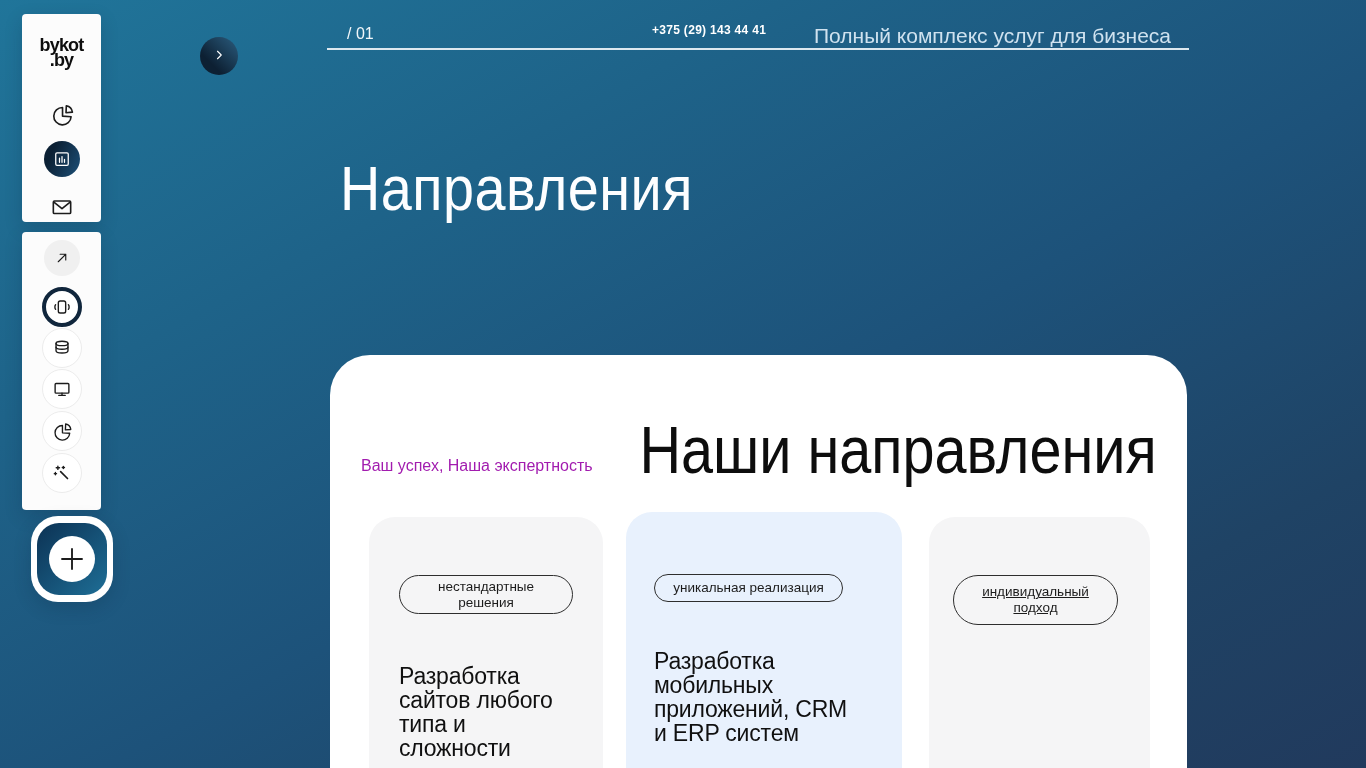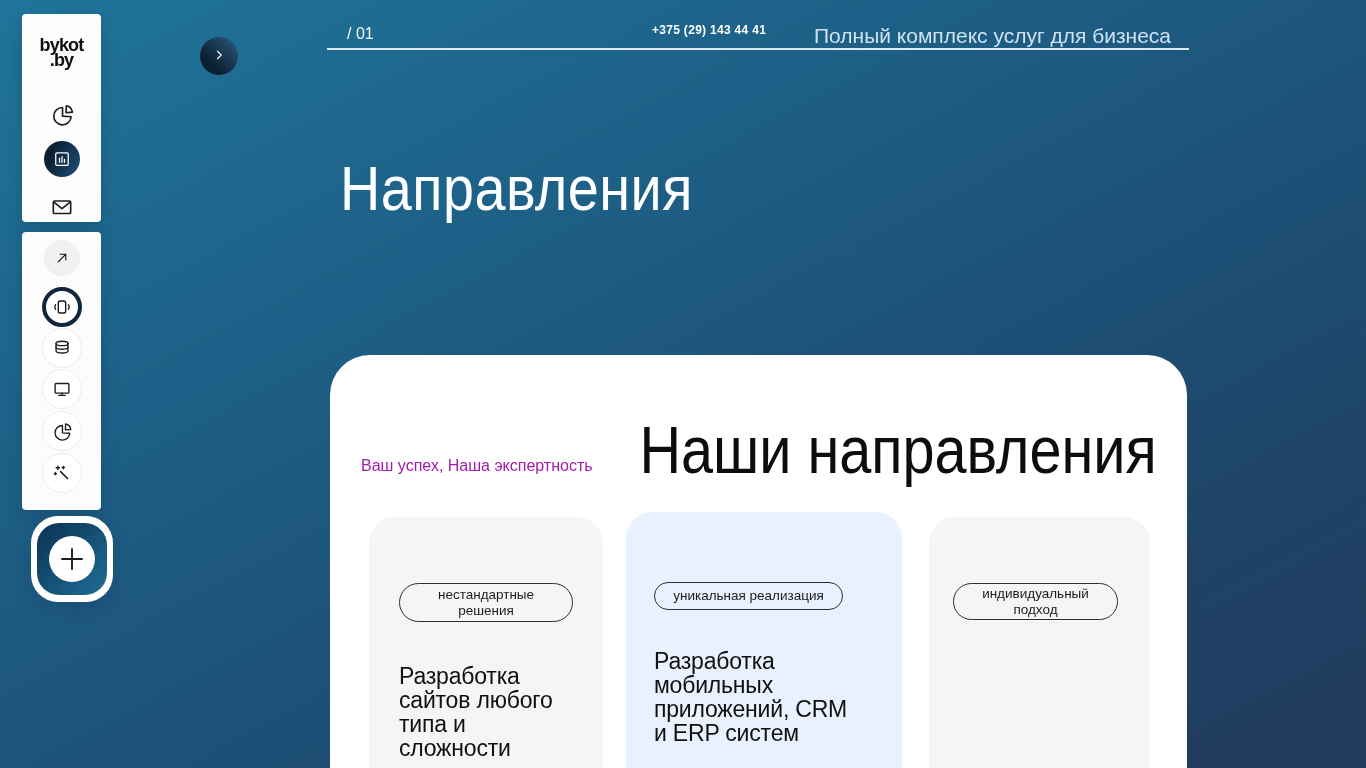--- a/index.html
+++ b/index.html
@@ -76,24 +76,24 @@
     font-size:64px; font-weight:400; line-height:1; letter-spacing:0;
     transform:scale(.9,1.04); transform-origin:right top; white-space:nowrap; }
 
   .dir-card{ position:absolute; border-radius:26px; }
   .dir-card.c1{ left:39px;  top:162px; width:234px; height:332px; background:#f5f5f6; }
   .dir-card.c2{ left:296px; top:157px; width:276px; height:340px; background:#e8f1fd; }
   .dir-card.c3{ left:599px; top:162px; width:221px; height:332px; background:#f5f5f6; }
 
   .badge{ position:absolute; display:flex; align-items:center; justify-content:center;
     border:1.3px solid #2e2e2e; border-radius:999px; font-size:13.5px; line-height:1.15;
-    color:#1c1c1c; text-align:center; white-space:pre-line; background:transparent;margin-top:8px; }
+    color:#1c1c1c; text-align:center; white-space:pre-line; background:transparent; }
   .c1 .badge{ left:30px; top:58px; width:174px; height:39px; }
   .c2 .badge{ left:28px; top:62px; width:189px; height:28px; }
-  .c3 .badge{ left:24px; top:58px; width:165px; height:37px; }
+  .c3 .badge{ left:24px; top:58px; width:165px; height:50px;text-decoration:underline; }
 
   .dir-title{ position:absolute; font-size:23px; line-height:24px; font-weight:500;
     color:#101010; white-space:pre-line; letter-spacing:-0.2px; }
   .c1 .dir-title{ left:30px; top:147px; }
   .c2 .dir-title{ left:28px; top:137px; }
   .c3 .dir-title{ left:24px; top:147px; }
 
   svg.stroke{ fill:none; stroke:#1c1c1c; stroke-width:1.5; stroke-linecap:round; stroke-linejoin:round; }
   svg.stroke.white{ stroke:#ffffff; }
 </style>

